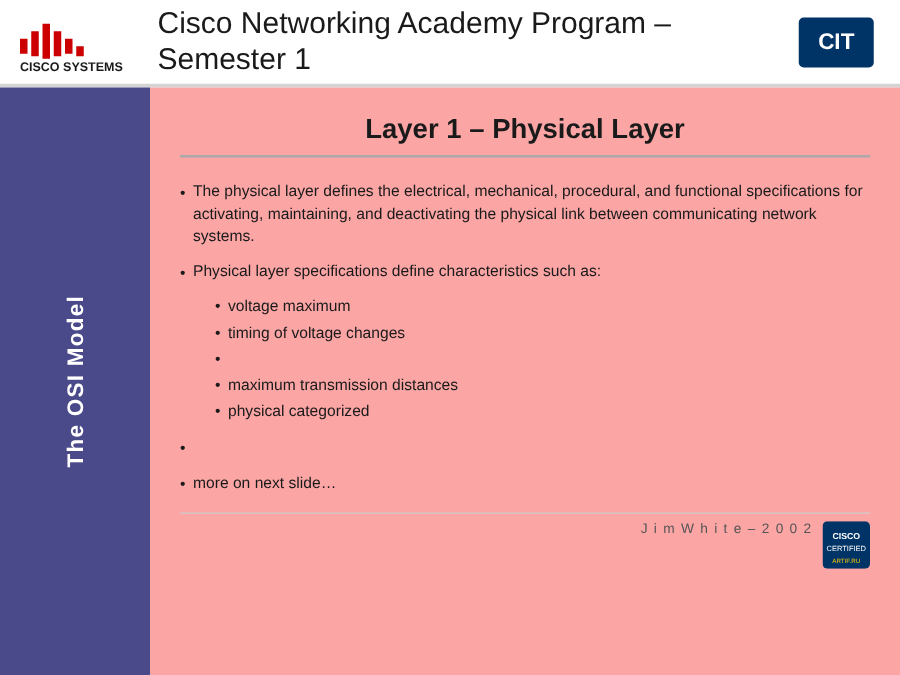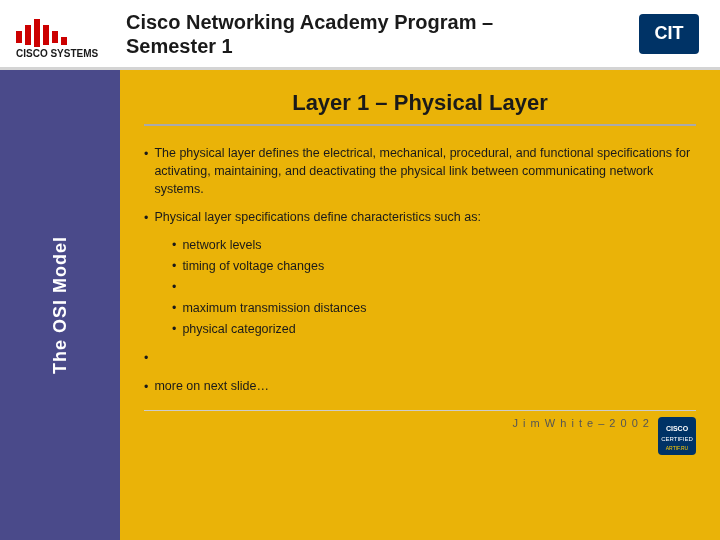--- a/index.html
+++ b/index.html
@@ -23,22 +23,22 @@
 
     .cisco-logo {
       width: 90px;
       height: 50px;
       margin-right: 20px;
       flex-shrink: 0;
     }
 
     .header-title {
       flex: 1;
-      font-size: 20px;
-      font-weight: bold;
+      font-size: 24px;
+      font-weight: normal;
       color: #1a1a1a;
       line-height: 1.2;
     }
 
     .cit-logo {
       width: 70px;
       height: 50px;
       flex-shrink: 0;
     }
 
@@ -60,21 +60,21 @@
       color: #fff;
       font-size: 18px;
       font-weight: bold;
       writing-mode: vertical-rl;
       transform: rotate(180deg);
       letter-spacing: 1px;
     }
 
     .content {
       flex: 1;
-      background: #eab308;
+      background: #fca5a5;
       padding: 20px 24px 16px 24px;
       overflow: hidden;
     }
 
     .page-title {
       font-size: 22px;
       font-weight: bold;
       color: #1a1a1a;
       text-align: center;
       margin-bottom: 18px;
@@ -185,21 +185,21 @@
     </div>
 
     <div class="bullet-section">
       <div class="bullet-main">
         <span class="bullet-dot">•</span>
         <span>Physical layer specifications define characteristics such as:</span>
       </div>
       <div class="bullet-sub-list">
         <div class="bullet-sub">
           <span class="bullet-dot">•</span>
-          <span>network levels</span>
+          <span>voltage maximum</span>
         </div>
         <div class="bullet-sub">
           <span class="bullet-dot">•</span>
           <span>timing of voltage changes</span>
         </div>
         <div class="bullet-sub">
           <span class="bullet-dot">•</span>
         </div>
         <div class="bullet-sub">
           <span class="bullet-dot">•</span>

